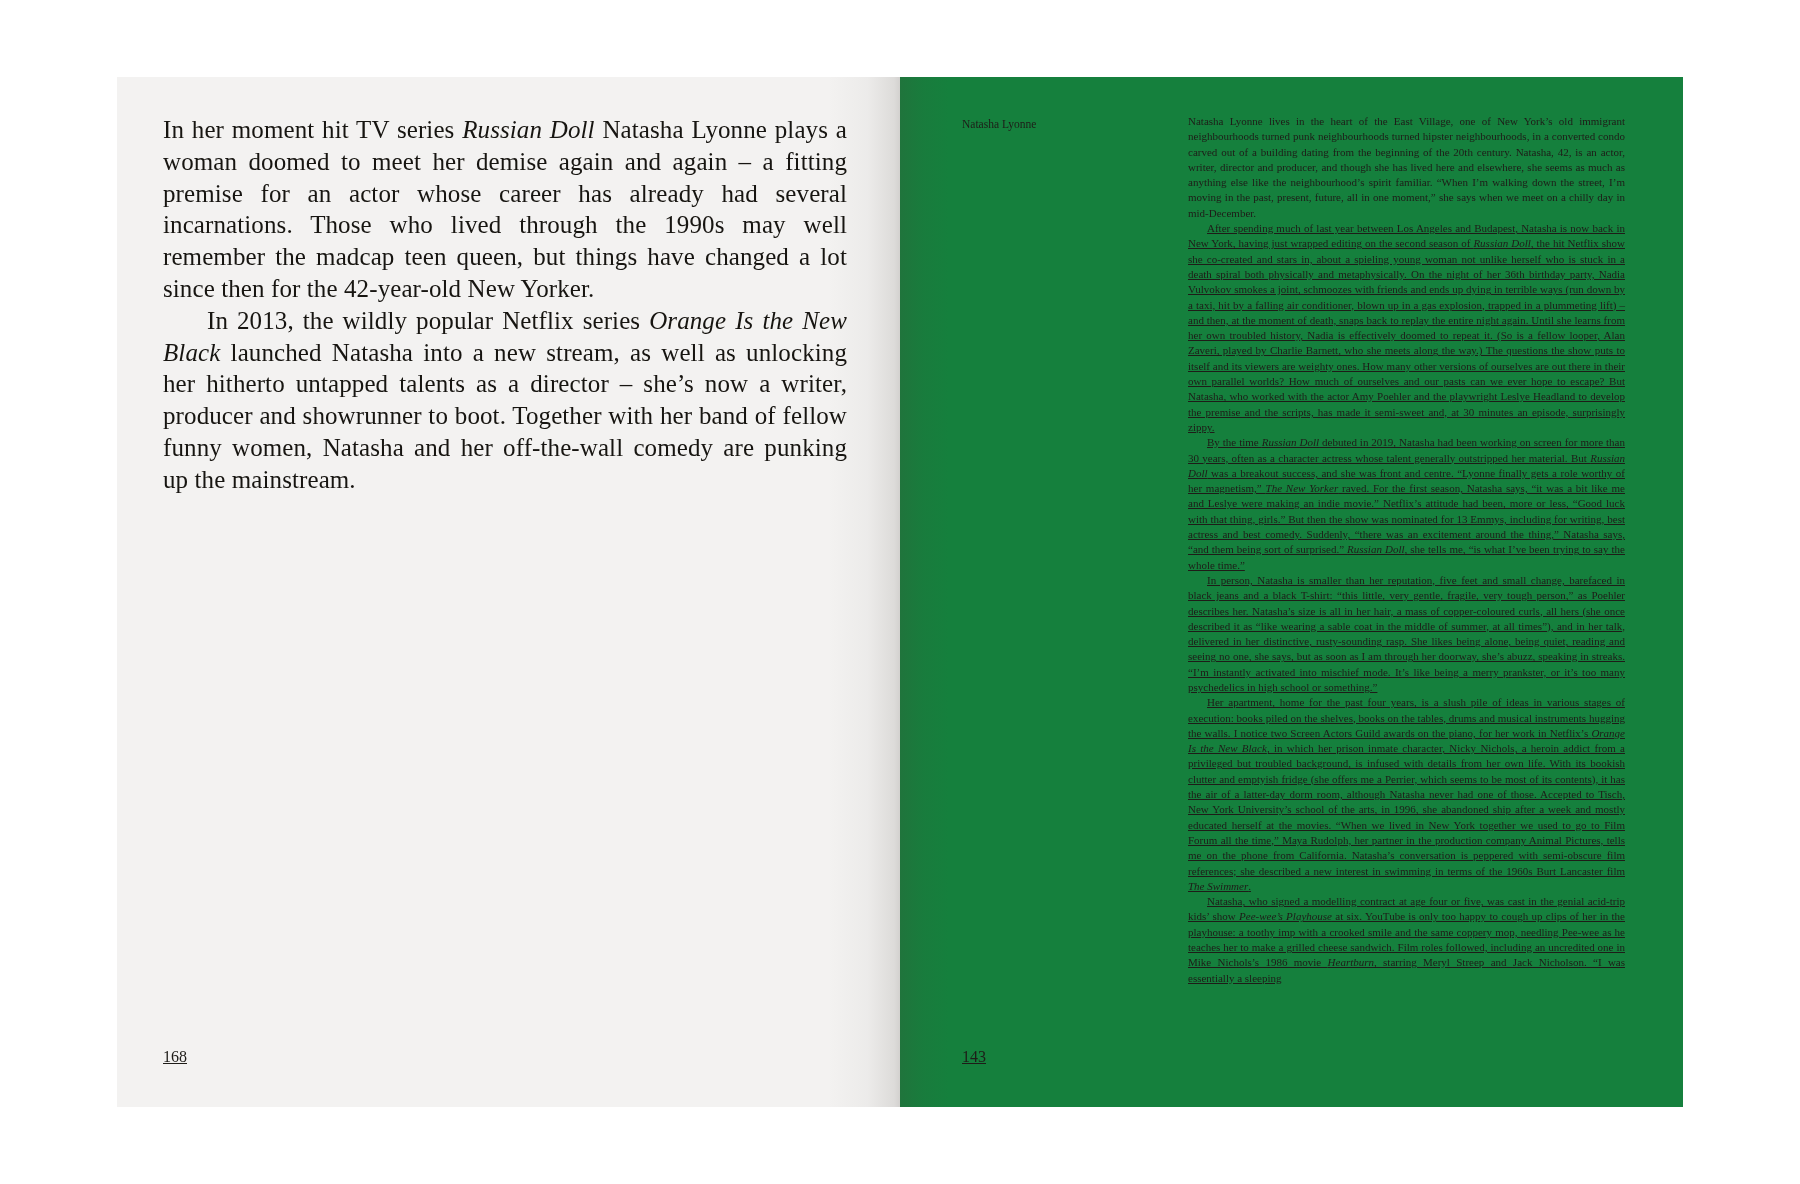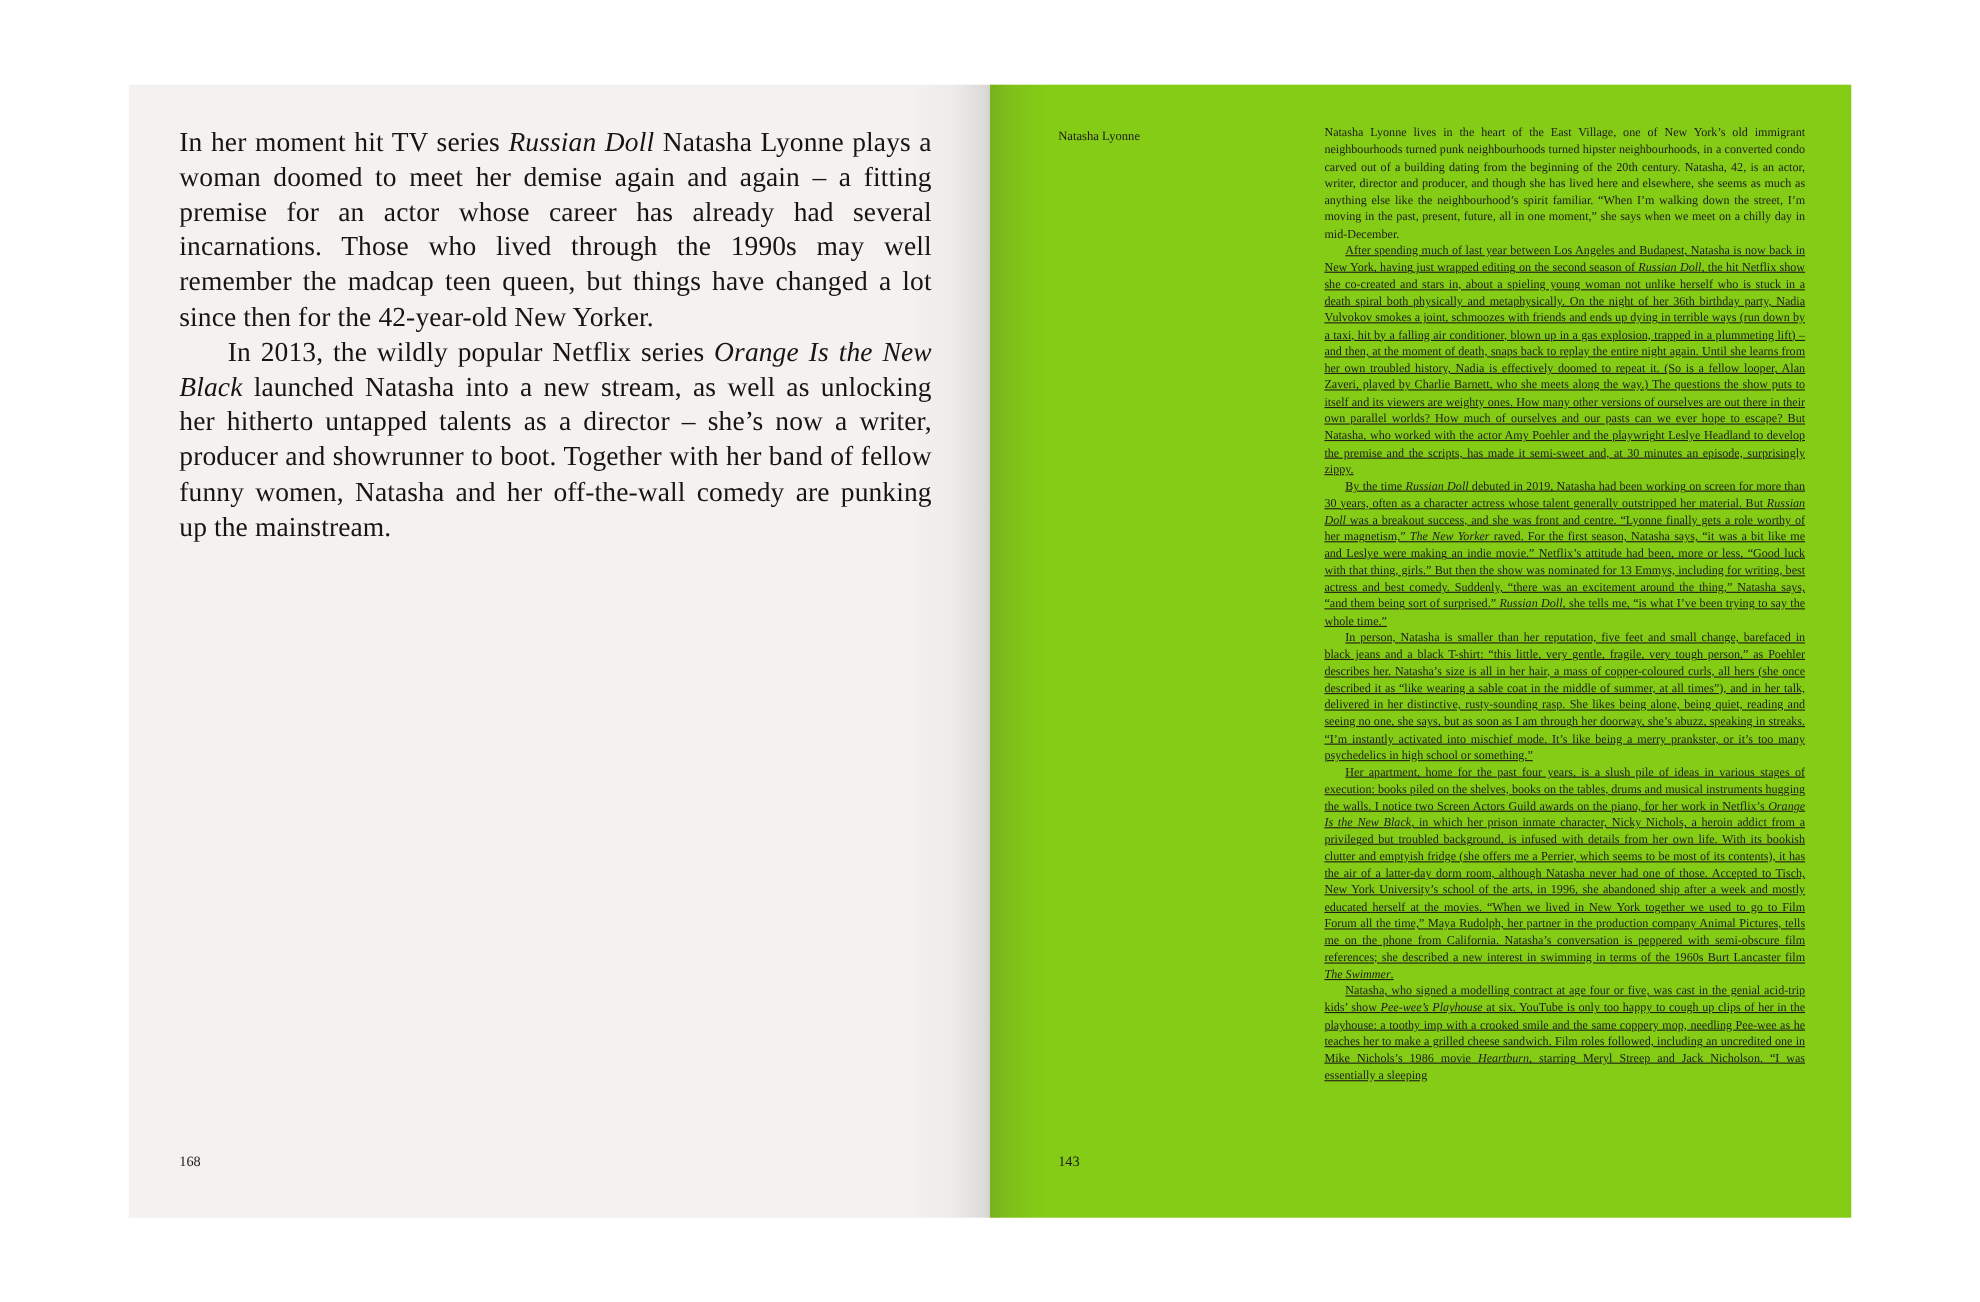--- a/index.html
+++ b/index.html
@@ -12,21 +12,21 @@
   .stage { position:relative; width:1800px; height:1184px; background:#ffffff; }
 
   .spread {
     position:absolute; left:117px; top:77px;
     width:1566px; height:1030px;
     display:flex;
   }
   .page { position:relative; width:783px; height:100%; }
 
   .page-left  { background:#f3f2f1; }
-  .page-right { background:#84cc16; }
+  .page-right { background:#15803d; }
 
   .fold-shadow-left {
     position:absolute; top:0; right:0; width:72px; height:100%;
     background:linear-gradient(to right,
       rgba(70,66,58,0) 0%, rgba(70,66,58,0.04) 55%,
       rgba(70,66,58,0.13) 92%, rgba(70,66,58,0.19) 100%);
     pointer-events:none;
   }
   .fold-shadow-right {
     position:absolute; top:0; left:0; width:50px; height:100%;
@@ -48,31 +48,31 @@
 
   
   .running-head {
     position:absolute; left:62px; top:40px;
     font-size:11.5px; line-height:15px;
     color:#1e1c18;
   }
 
   
   .article {
-    position:absolute; left:304px; top:37px; width:437px;
+    position:absolute; left:288px; top:37px; width:437px;
     font-size:11px; line-height:15.3px;
     color:#1e1c18;
     text-align:justify;
     hyphens:auto; -webkit-hyphens:auto;
   }
   .article p.indent { text-indent:19px;text-decoration:underline; }
 
   .pagenum {
     position:absolute; top:971px;
-    font-size:13px; color:#1e1c18;
+    font-size:16px; color:#1e1c18;text-decoration:underline;
   }
   .page-left  .pagenum { left:46px; }
   .page-right .pagenum { left:62px; }
 
   em { font-style:italic; }
   p  { margin:0; }
 </style>
 </head>
 <body>
 

